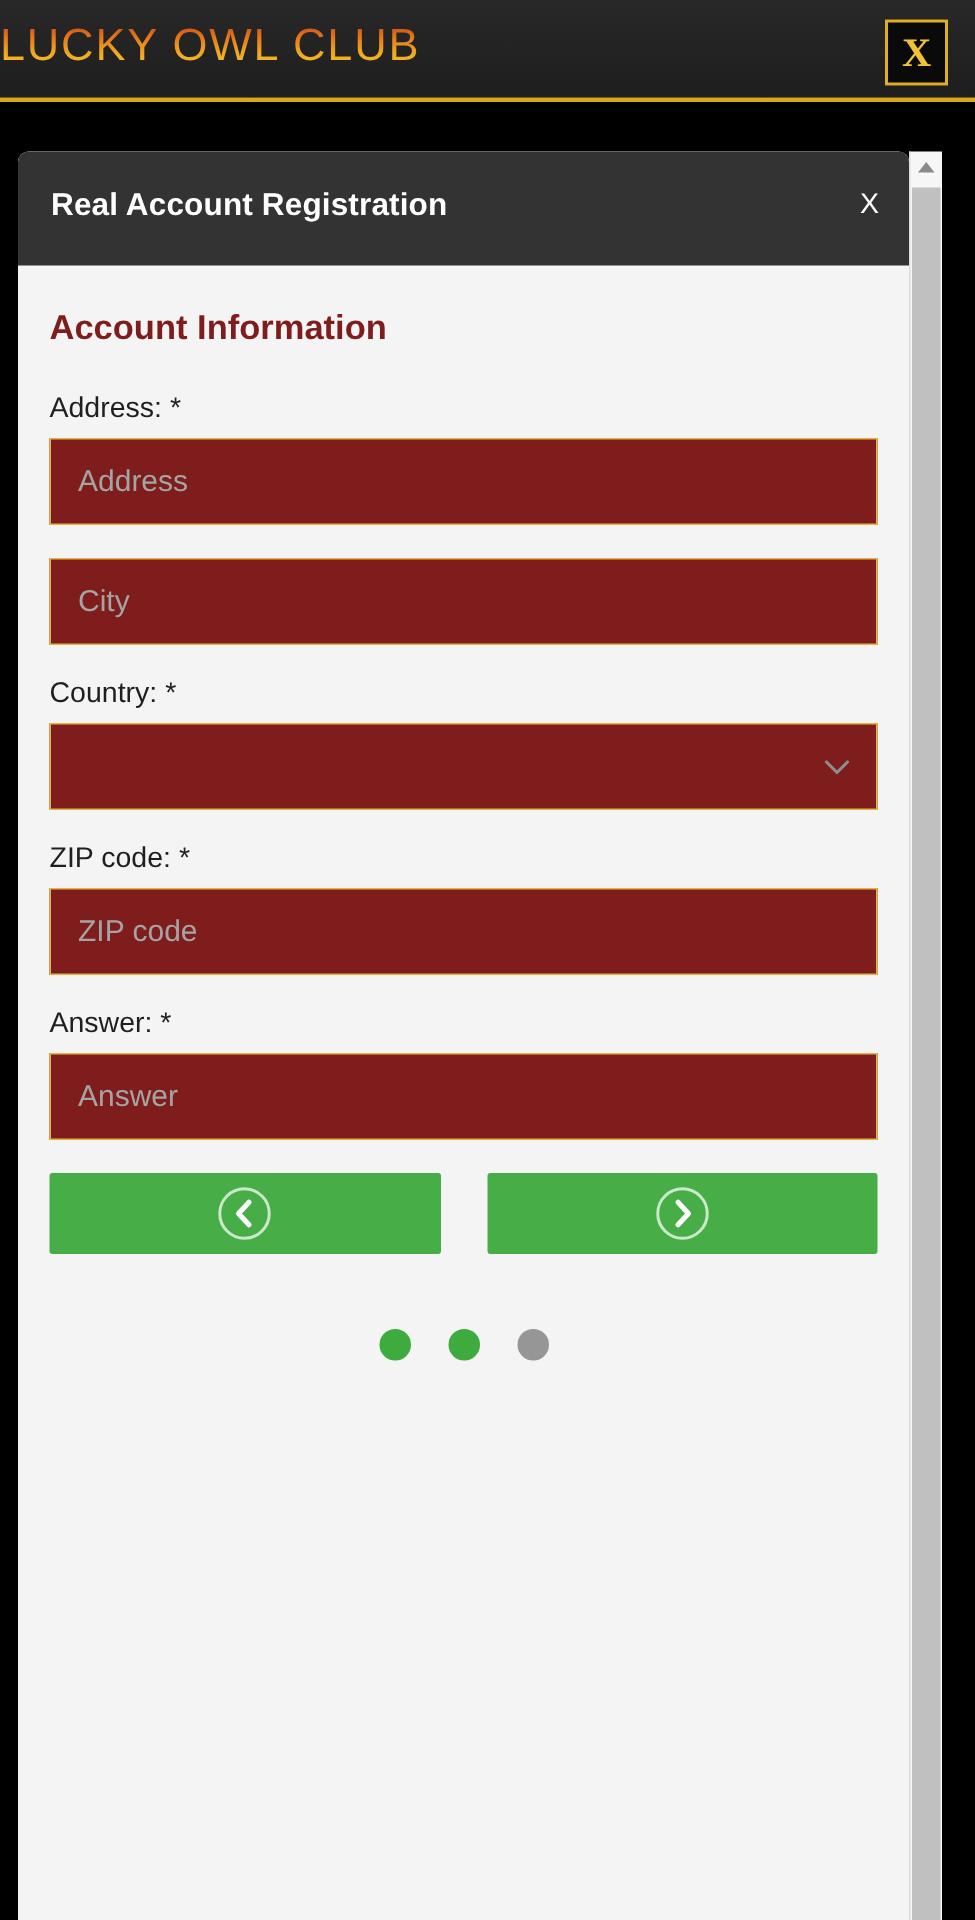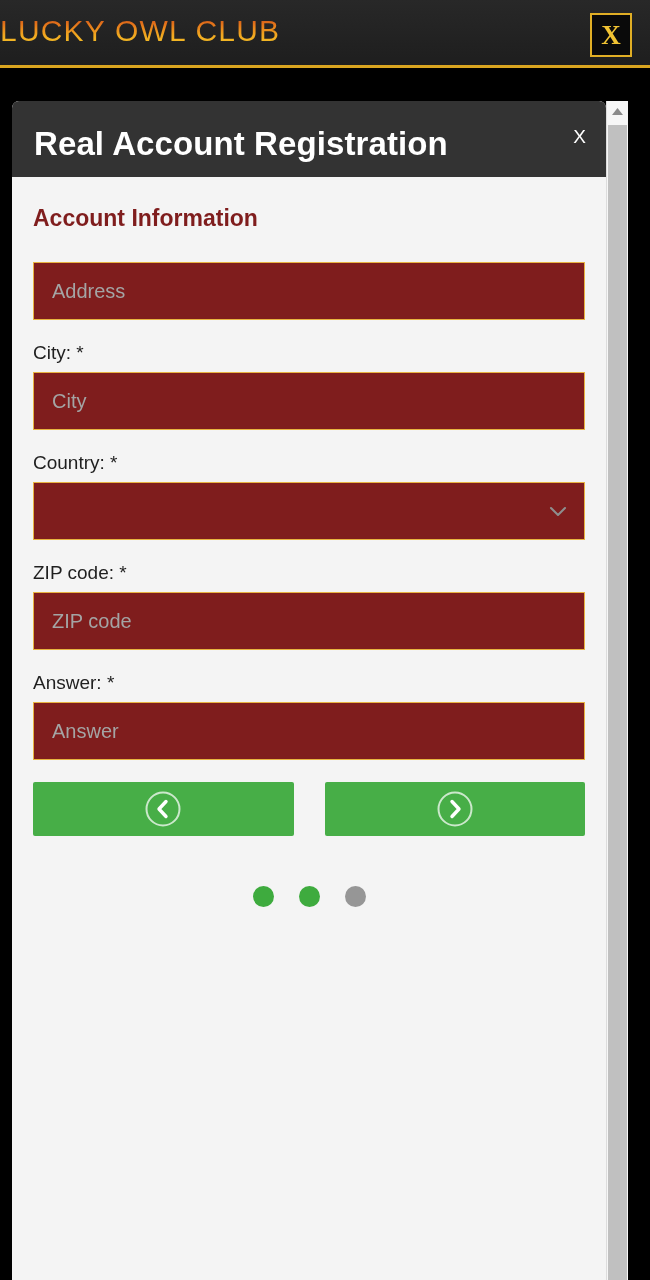--- a/index.html
+++ b/index.html
@@ -74,21 +74,21 @@
     position: relative;
     height: 76px;
     background: #333333;
     border-radius: 6px 6px 0 0;
   }
   #modal-title {
     position: absolute;
     left: 22px;
     top: 24px;
     color: #ffffff;
-    font-size: 33px;
+    font-size: 21px;
     font-weight: 700;
     letter-spacing: 0.1px;
   }
   #modal-close {
     position: absolute;
     right: 20px;
     top: 26px;
     color: #ffffff;
     font-size: 19px;
     line-height: 20px;
@@ -216,27 +216,27 @@
 
   <div id="modal-header">
     <div id="modal-title">Real Account Registration</div>
     <div id="modal-close">X</div>
   </div>
 
   <div id="modal-body">
     <div id="section-title">Account Information</div>
 
     <div class="field-group">
+      <div class="field-label">Address: *</div>
       <div class="field-control">
         <span class="field-placeholder">Address</span>
       </div>
     </div>
 
     <div class="field-group">
-      <div class="field-label">City: *</div>
       <div class="field-control">
         <span class="field-placeholder">City</span>
       </div>
     </div>
 
     <div class="field-group">
       <div class="field-label">Country: *</div>
       <div class="field-control">
         <svg class="select-arrow" viewBox="0 0 24 24">
           <path d="M5 9 L12 16 L19 9" fill="none" stroke="#8e8e8e" stroke-width="2.1" stroke-linecap="round" stroke-linejoin="round"></path>

